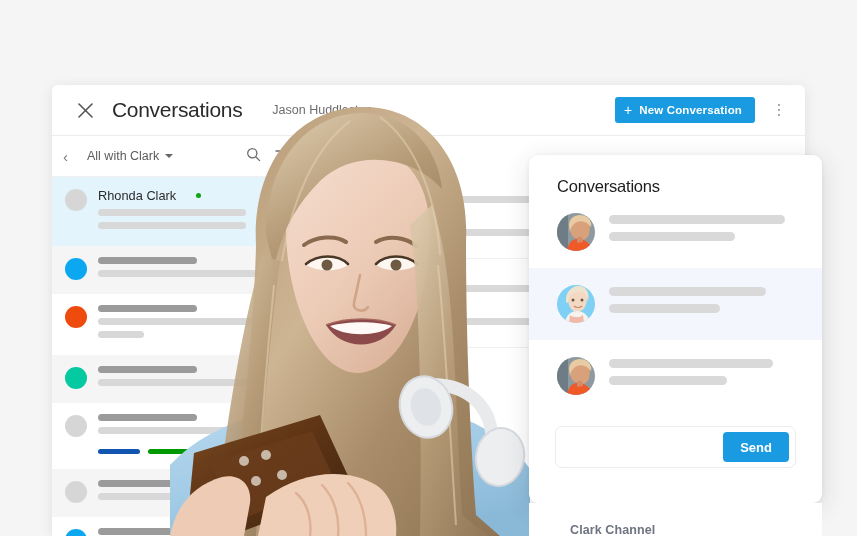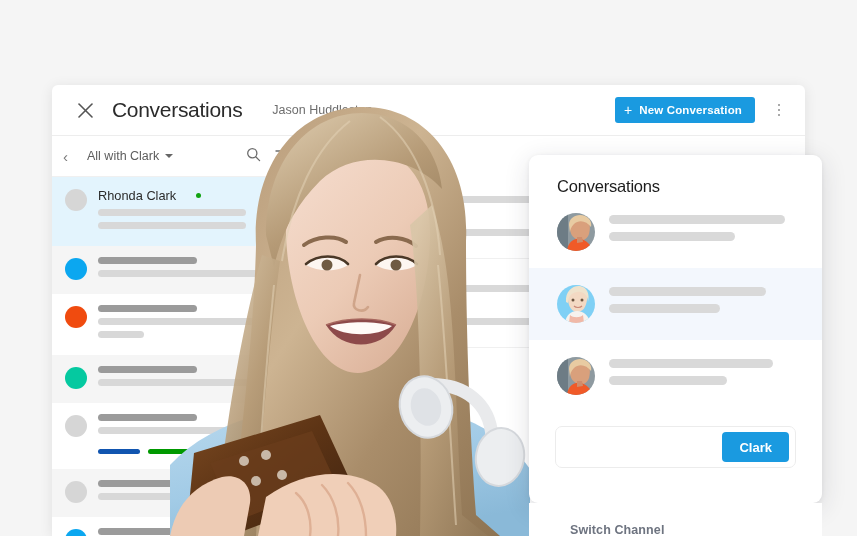--- a/index.html
+++ b/index.html
@@ -399,20 +399,20 @@
               <path d="M20 24 L20 30 L26 29 L25 24Z" fill="#cf8d6c"></path>
             </svg></div>
           <div class="fp-lines">
             <div class="fp-bar" style="width: 86%;"></div>
             <div class="fp-bar" style="width: 62%;"></div>
           </div>
         </div>
       </div>
 
     <div class="composer">
-      <button class="btn-send">Clark</button>
+      <button class="btn-send">Send</button>
     </div>
   </div>
 
   <div class="switch-strip"></div>
-  <div class="switch-label">Switch Channel</div>
+  <div class="switch-label">Clark Channel</div>
 
 </div>
 
 </body></html>

